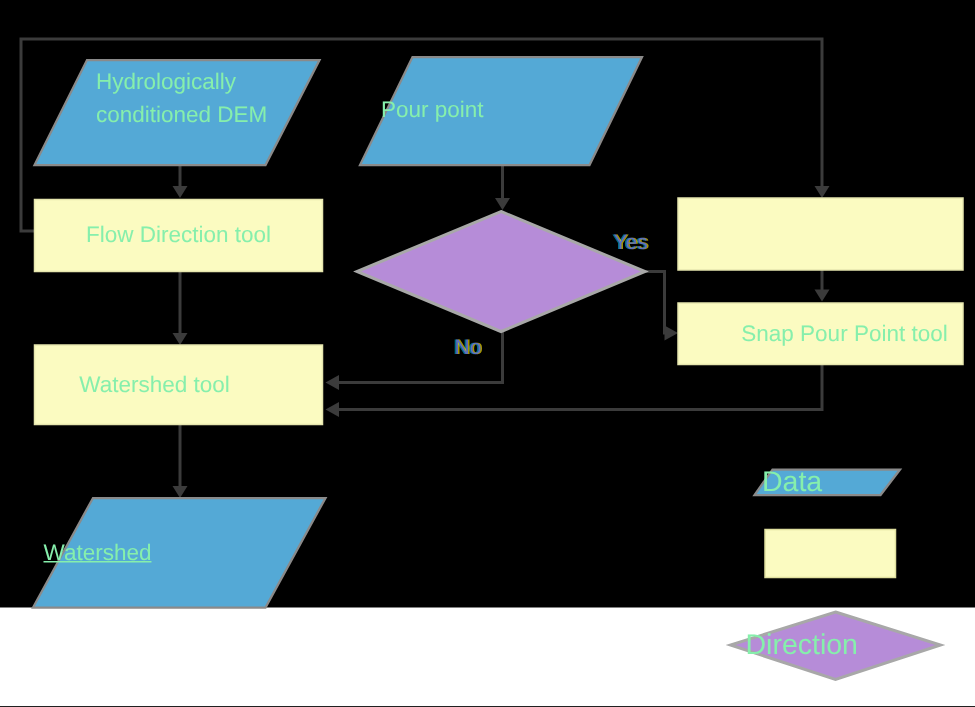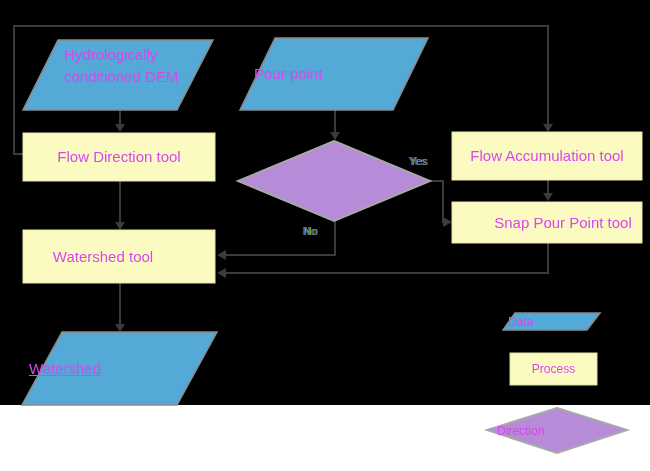--- a/index.html
+++ b/index.html
@@ -3,28 +3,28 @@
 <meta charset="utf-8">
 <style>
   html,body{margin:0;padding:0;background:#000;}
   .stage{
     position:relative;width:650px;height:471px;overflow:hidden;
     background:#000;font-family:"Liberation Sans","DejaVu Sans",sans-serif;
   }
   .white-strip{position:absolute;left:0;top:405px;width:650px;height:66px;background:#ffffff;}
   svg.layer{position:absolute;left:0;top:0;}
   .lbl{
-    position:absolute;color:#d946ef;font-size:15px;line-height:22px;
+    position:absolute;color:#86efac;font-size:15px;line-height:22px;
     white-space:normal;
   }
   .lbl.center{text-align:left;}
   .lbl.flexc{display:flex;align-items:center;justify-content:center;line-height:18px;}
-  .lbl.small{font-size:12px;line-height:16px;}
+  .lbl.small{font-size:19px;line-height:16px;}
   .edge-lbl{
-    position:absolute;font-size:11px;line-height:10px;color:#5f6fc0;
+    position:absolute;font-size:14px;line-height:10px;color:#5f6fc0;
     text-shadow:1px 0 rgba(255,230,0,.65), -1px 0 rgba(0,200,255,.55);
   }
 </style>
 </head>
 <body>
 
 <div class="stage">
 
   <div class="white-strip"></div>
 
@@ -63,32 +63,30 @@
     <rect x="510" y="353" width="87" height="32" stroke="#e0e09f" stroke-width="1" fill="#FBFBC1"></rect>
     <polygon points="557,408 627,430 557,453 487,430" stroke="#a8a8a8" stroke-width="2" fill="#B68CD8"></polygon>
   </svg>
 
   <div class="lbl" style="left:64px;top:44px;width:118px;">Hydrologically conditioned DEM</div>
 
   <div class="lbl center" style="left:254px;top:63px;width:160px;">Pour point</div>
 
   <div class="lbl flexc" style="left:23px;top:133px;width:192px;height:48px;">Flow Direction tool</div>
 
-  <div class="lbl flexc" style="left:452px;top:132px;width:190px;height:48px;">Flow Accumulation tool</div>
 
 
   <div class="lbl flexc" style="left:452px;top:202px;width:222px;height:41px;">Snap Pour Point tool</div>
 
   <div class="lbl flexc" style="left:23px;top:230px;width:160px;height:53px;text-align:center;">Watershed tool</div>
 
   <div class="lbl center" style="left:29px;top:358px;width:180px;text-decoration:underline;">Watershed</div>
 
   <div class="edge-lbl" style="left:409px;top:156px;">Yes</div>
 
   <div class="edge-lbl" style="left:303px;top:226px;">No</div>
 
   <div class="lbl small center" style="left:508px;top:314px;width:90px;">Data</div>
 
-  <div class="lbl small flexc" style="left:510px;top:353px;width:87px;height:32px;">Process</div>
 
   <div class="lbl small center" style="left:497px;top:423px;width:120px;">Direction</div>
 
 </div>
 
 </body></html>

